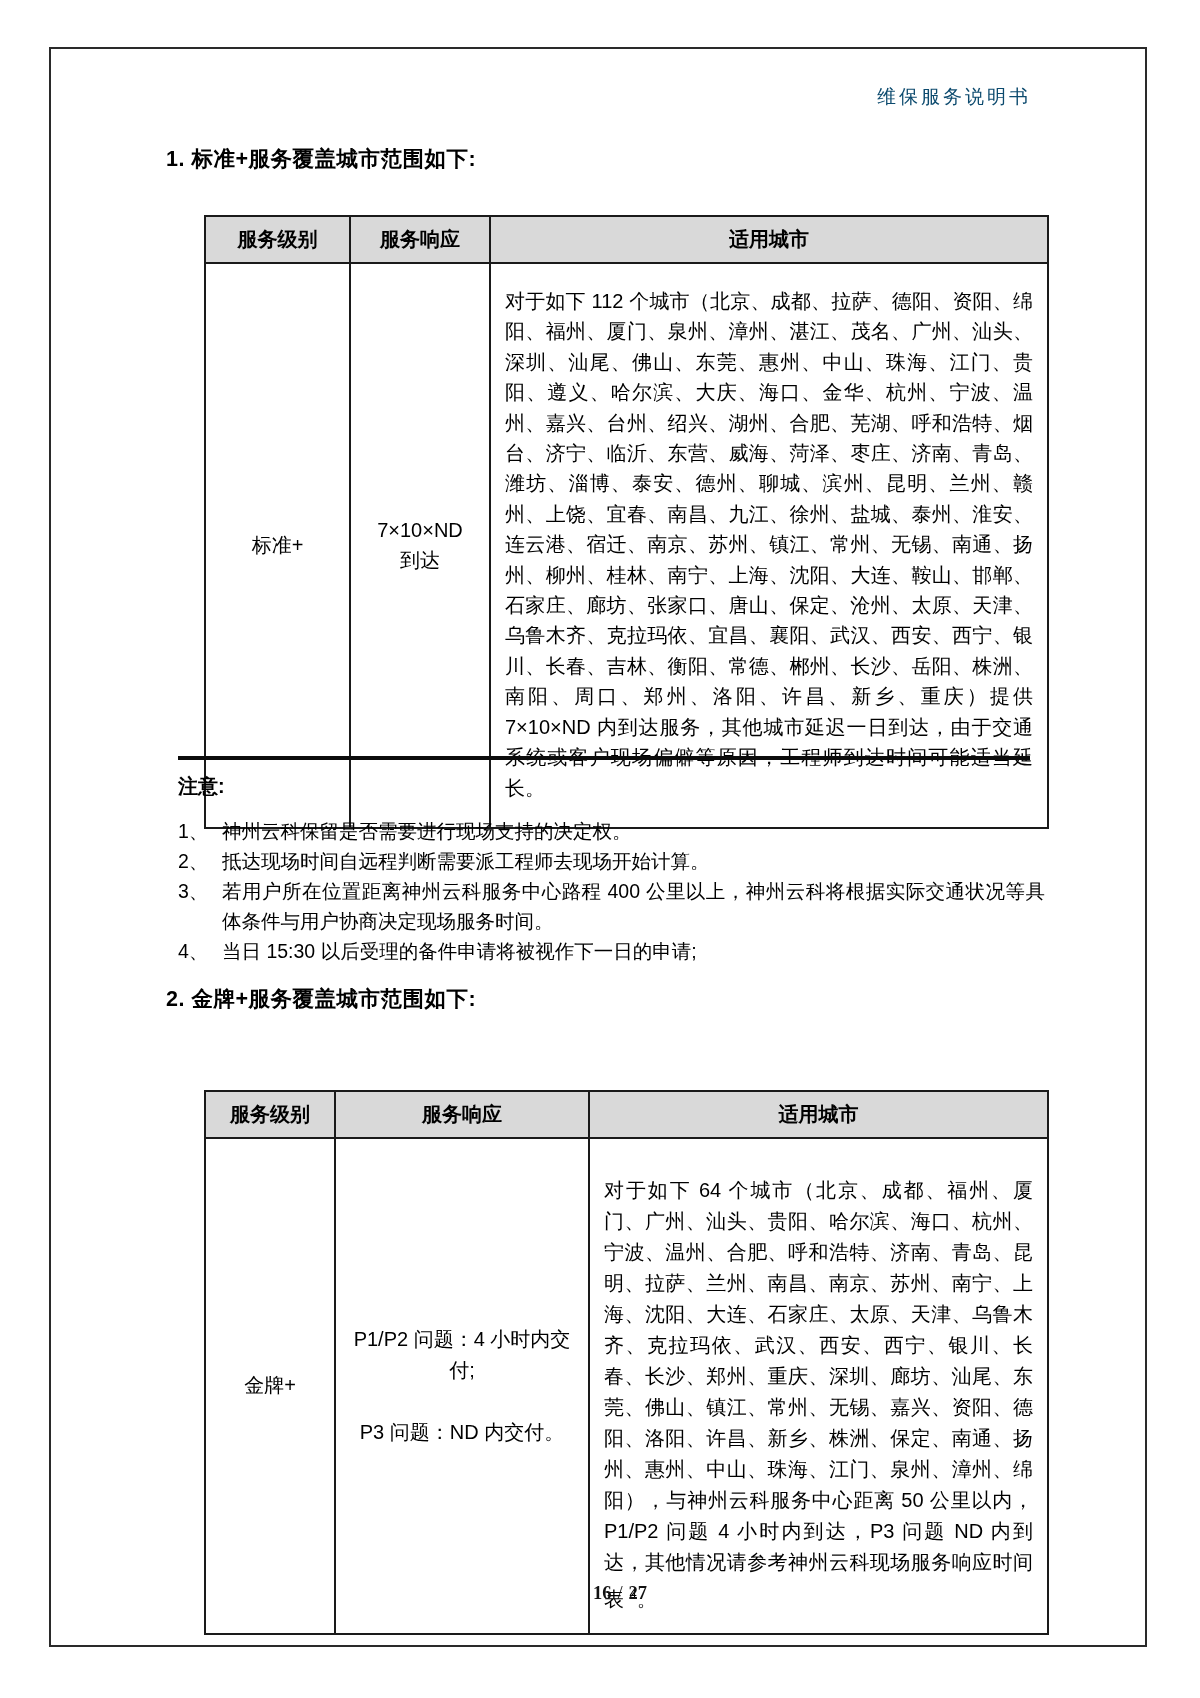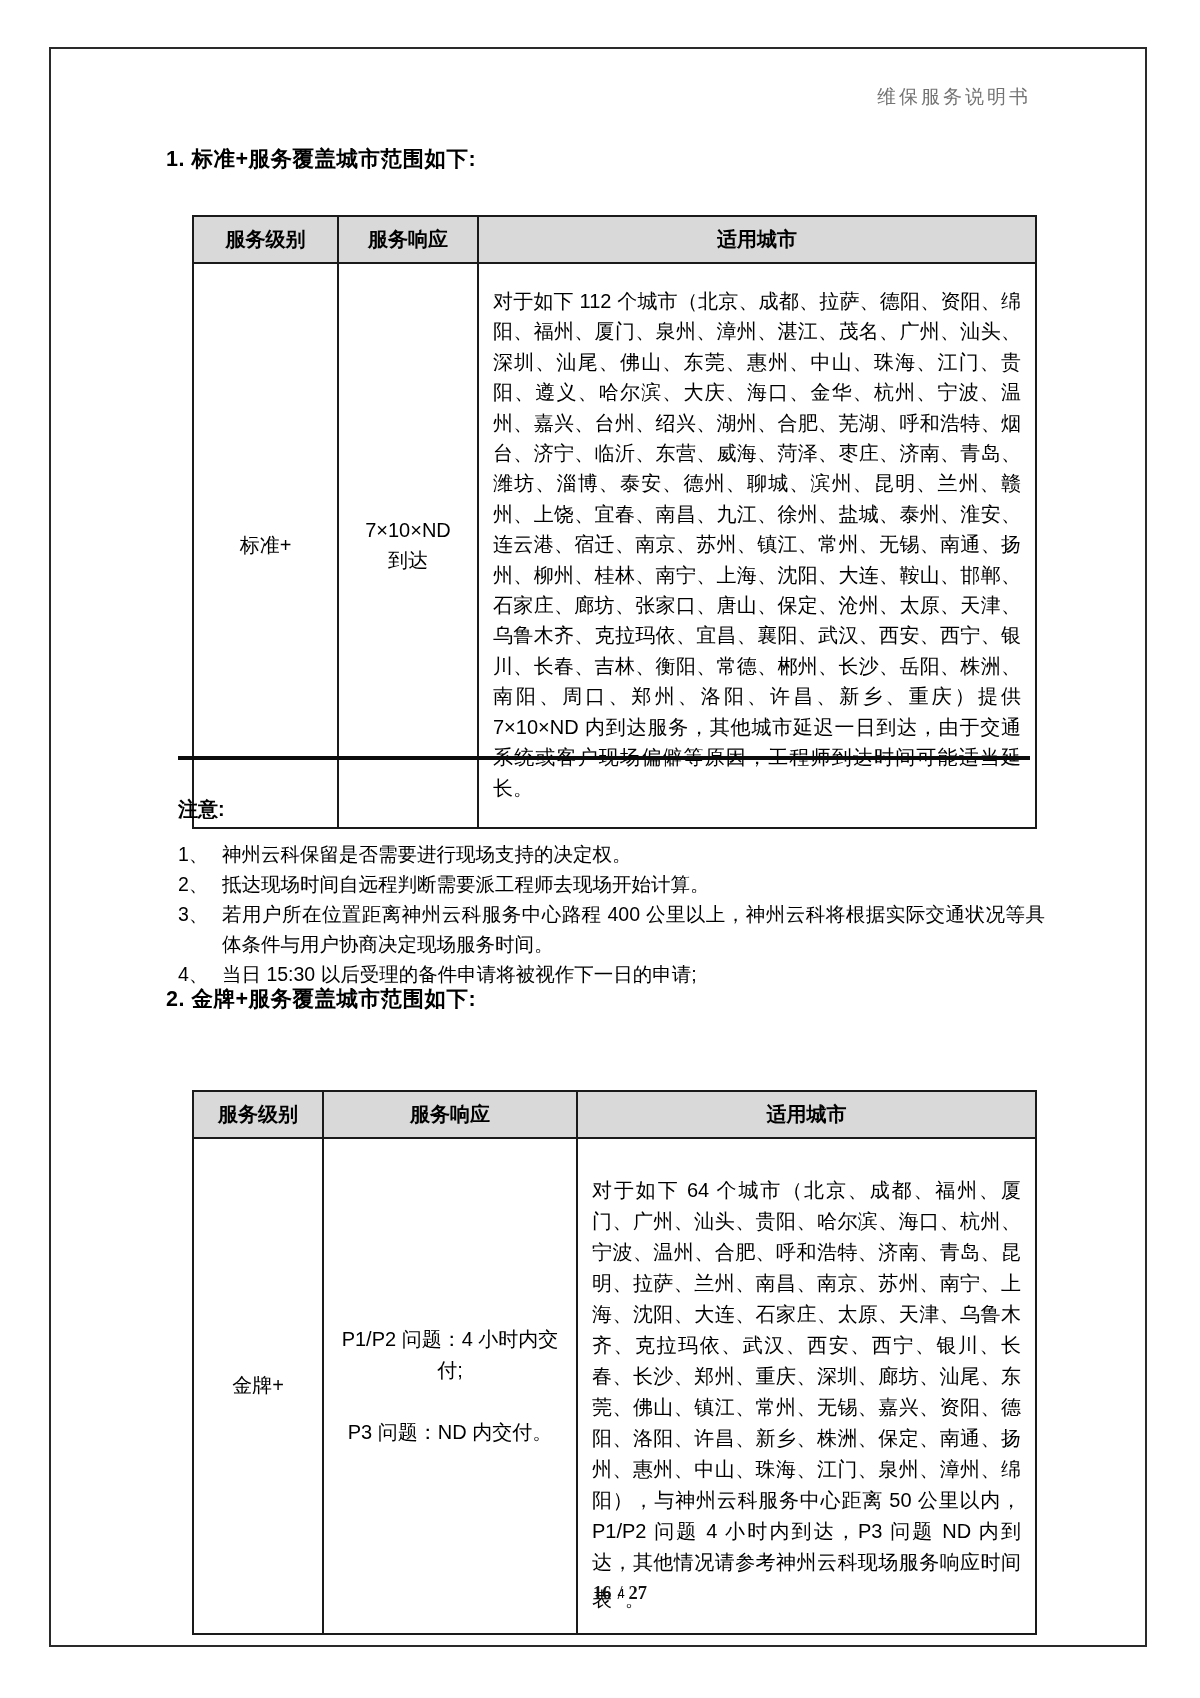--- a/index.html
+++ b/index.html
@@ -12,32 +12,32 @@
   .page-frame {
     position: absolute; left: 49px; top: 47px;
     width: 1098px; height: 1600px;
     border: 2px solid #2a2a2a;
     box-sizing: border-box;
     pointer-events: none;
   }
   .doc-header {
     position: absolute; top: 84px; right: 169px;
     font-family: "Liberation Serif", serif;
-    font-size: 19px; letter-spacing: 3px; color: #737373;
+    font-size: 19px; letter-spacing: 3px; color: #0c4a6e;
   }
   .sec-title {
     position: absolute; left: 166px;
     font-size: 21.5px; font-weight: 700; color: #000;
     letter-spacing: 0.5px;
   }
   .sec1-title { top: 144px; }
   .sec2-title { top: 984px; }
 
   table.svc-table {
-    position: absolute; left: 192px;
+    position: absolute; left: 204px;
     width: 843px; border-collapse: collapse; table-layout: fixed;
     border: 2px solid #22c55e;
   }
   .t1 { top: 215px; }
   .t2 { top: 1090px; }
   table.svc-table th, table.svc-table td {
     border: 2px solid #1a1a1a;
   }
   table.svc-table th {
     height: 43px; background: #d9d9d9;
@@ -68,21 +68,21 @@
   }
   .t2 td.cell-resp .resp-para { margin: 12px; line-height: 31px; }
   .t2 td.cell-resp .resp-para + .resp-para { margin-top: 31px; }
   .sup-note { font-size: 13px; vertical-align: super; }
 
   .divider-rule {
     position: absolute; left: 178px; top: 756px;
     width: 852px; height: 4px; background: #0c0c0c;
   }
   .notes-block {
-    position: absolute; left: 178px; top: 796px; width: 867px;
+    position: absolute; left: 178px; top: 773px; width: 867px;
   }
   .notes-label {
     font-size: 20px; font-weight: 700; margin-bottom: 16px;
   }
   .note-item {
     display: flex; font-size: 19.5px; line-height: 30px;
   }
   .note-num { width: 44px; flex: 0 0 44px; }
   .note-text { flex: 1; text-align: justify; }
 

